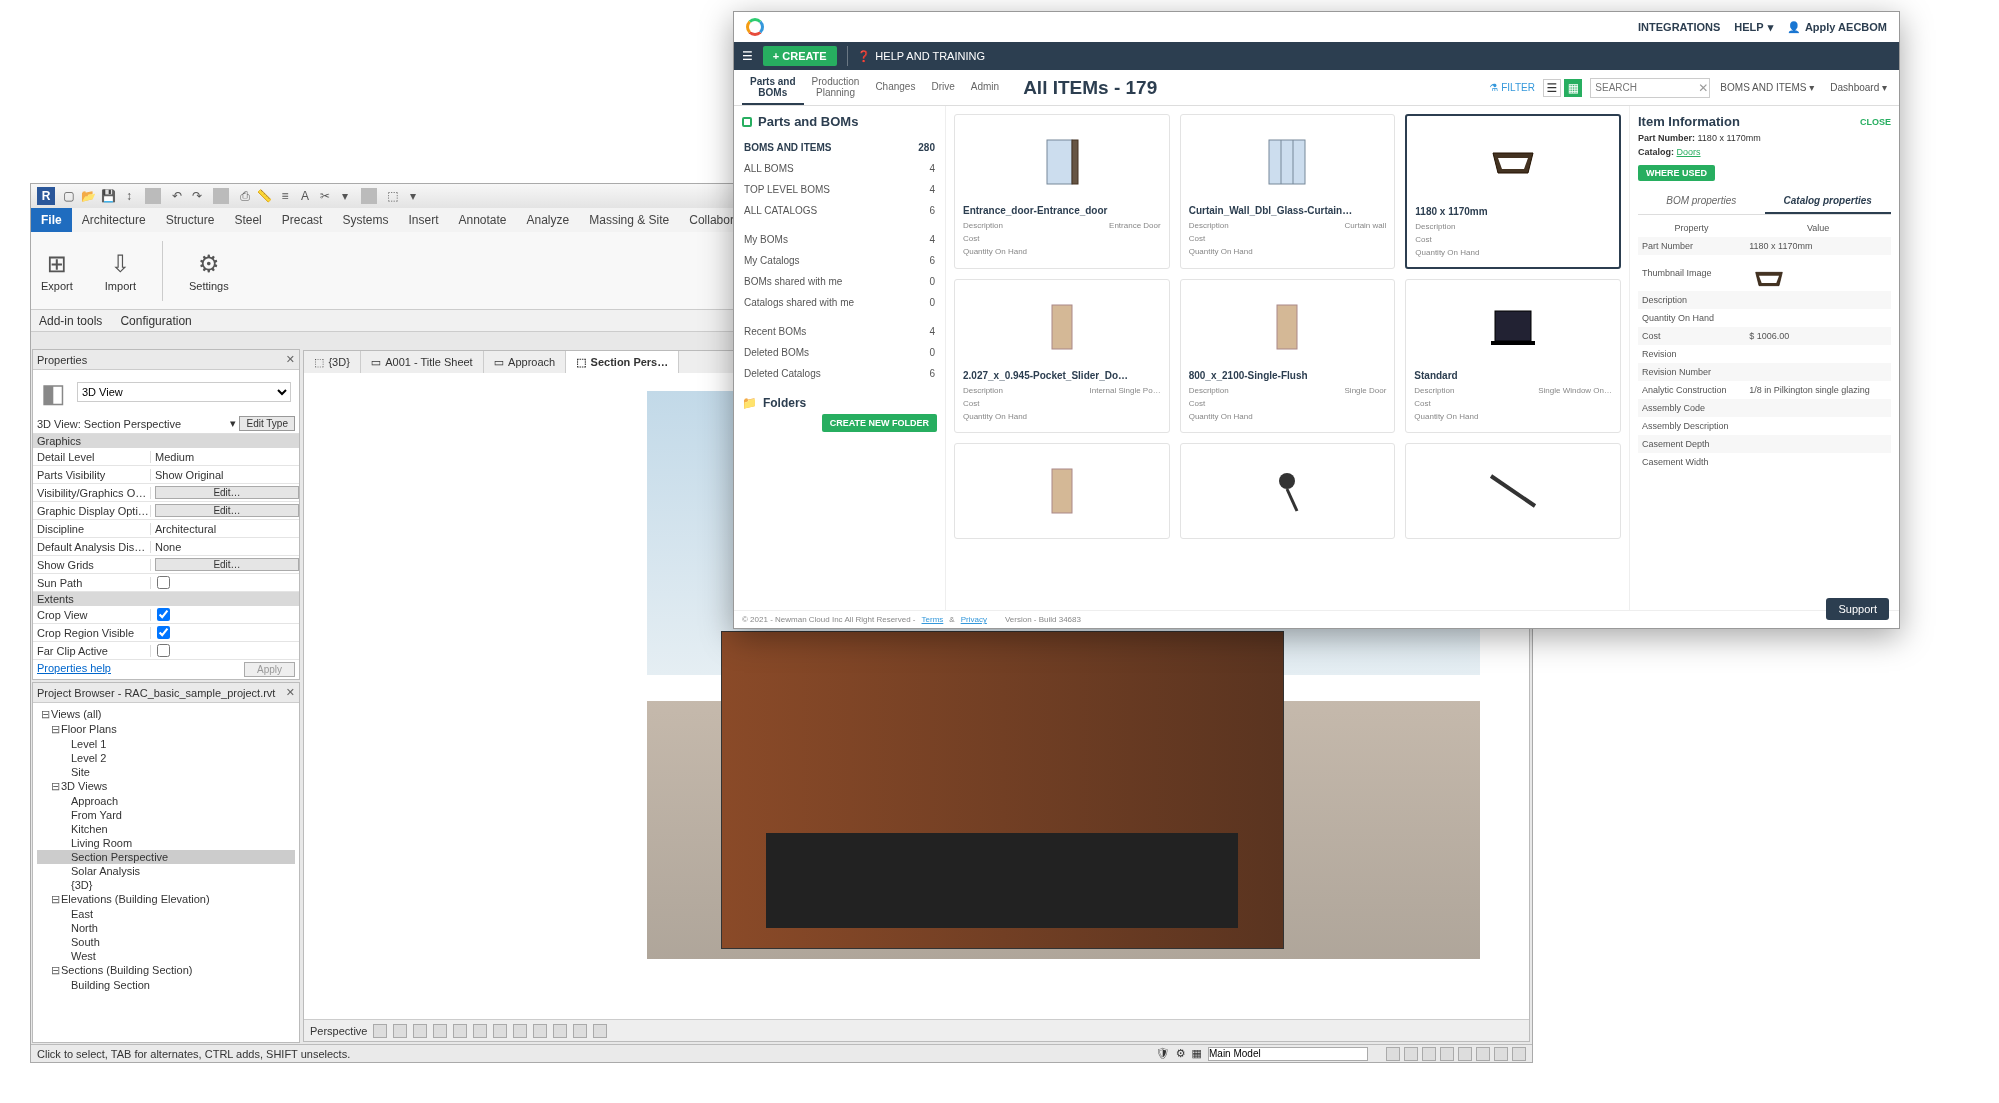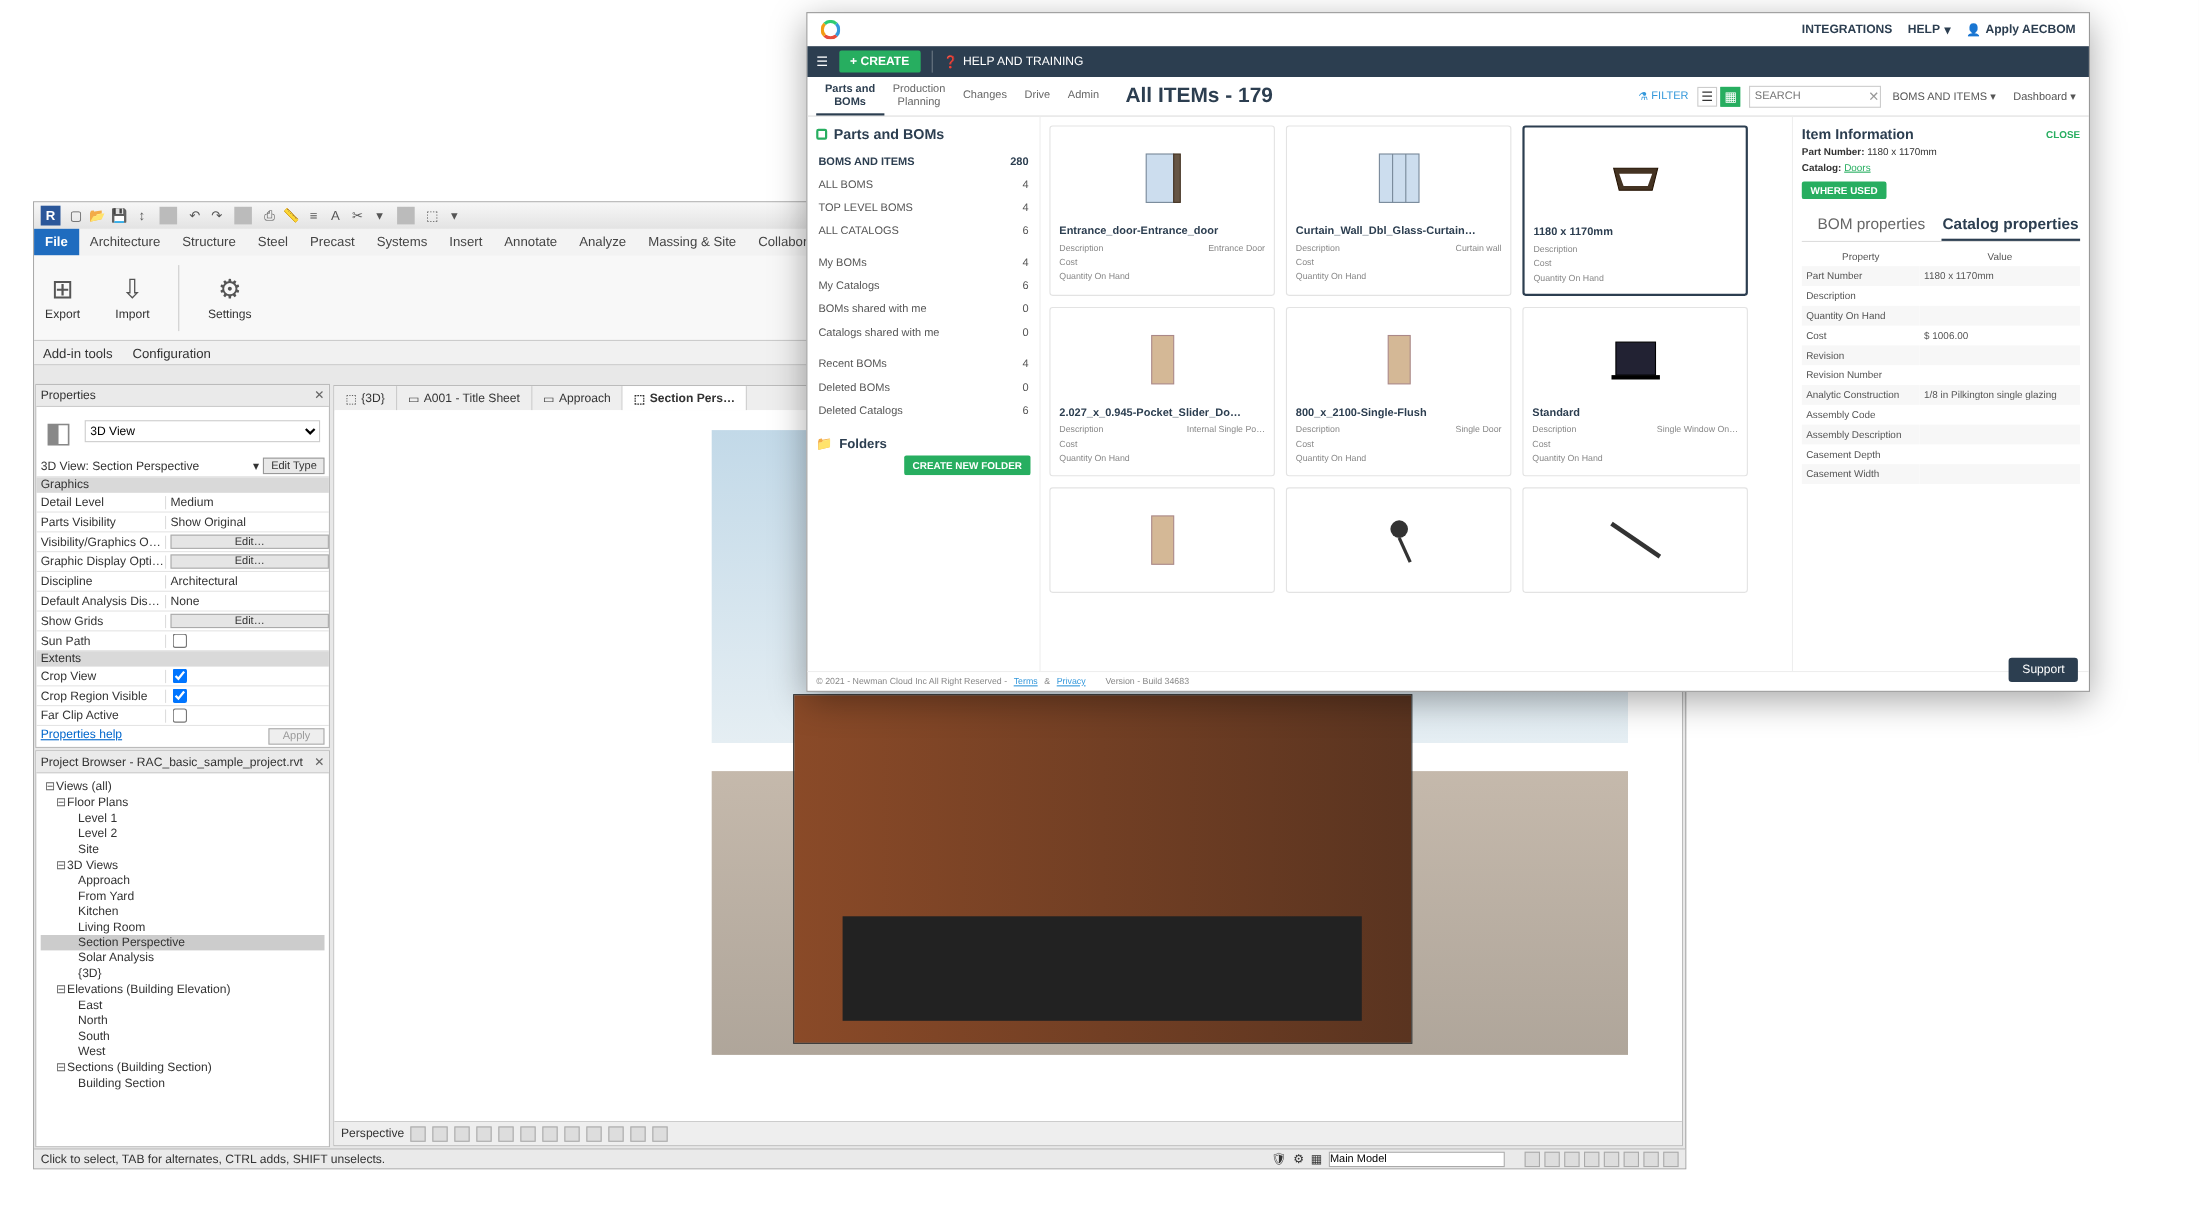--- a/index.html
+++ b/index.html
@@ -105,28 +105,28 @@
 .folders-h .fi { color: #27ae60; }
 
 .web-grid { flex: 1; padding: 8px; display: grid; grid-template-columns: repeat(3, 1fr); gap: 10px; overflow: auto; align-content: start; }
 .card { border: 1px solid #e3e3e3; border-radius: 3px; padding: 8px; display: flex; flex-direction: column; font-size: 9px; }
 .card.selected { border: 2px solid #2c3e50; }
 .card .thumb { height: 78px; display: flex; align-items: center; justify-content: center; }
 .card .thumb svg { width: 60px; height: 60px; }
 .card .name { font-weight: 700; color: #2c3e50; font-size: 10px; margin: 4px 0; white-space: nowrap; overflow: hidden; text-overflow: ellipsis; }
 .card .meta { display: flex; justify-content: space-between; color: #888; font-size: 8px; line-height: 1.6; }
 
-.web-info { width: 270px; border-left: 1px solid #eee; padding: 8px; overflow: auto; margin-left: 32px; }
+.web-info { width: 270px; border-left: 1px solid #eee; padding: 8px; overflow: auto; }
 .web-info .hdr { display: flex; justify-content: space-between; align-items: center; }
 .web-info h4 { font-size: 13px; font-weight: 700; color: #2c3e50; }
 .web-info .close { color: #27ae60; font-size: 9px; cursor: pointer; font-weight: 600; }
 .web-info .line { font-size: 9px; margin-top: 4px; }
 .web-info .line b { color: #333; }
 .where-used { background: #27ae60; color: #fff; font-size: 9px; font-weight: 700; padding: 3px 8px; border-radius: 2px; display: inline-block; margin-top: 8px; cursor: pointer; }
-.info-tabs { display: flex; border-bottom: 1px solid #ddd; margin-top: 8px; font-size: 14px; }
+.info-tabs { display: flex; border-bottom: 1px solid #ddd; margin-top: 8px; font-size: 10px; font-style: italic; }
 .info-tabs .it { flex: 1; text-align: center; padding: 6px 0; cursor: pointer; color: #666; }
 .info-tabs .it.active { border-bottom: 2px solid #2c3e50; color: #2c3e50; font-weight: 600; }
 .info-table { width: 100%; font-size: 9px; margin-top: 4px; border-collapse: collapse; }
 .info-table th { text-align: center; padding: 4px; font-weight: 400; color: #555; }
 .info-table td { padding: 4px; color: #555; }
 .info-table tr:nth-child(odd) td { background: #f7f7f7; }
 .info-thumb { width: 40px; height: 28px; }
 
 .web-footer { height: 18px; border-top: 1px solid #eee; font-size: 8px; color: #888; display: flex; align-items: center; padding: 0 8px; gap: 6px; }
 .web-footer a { color: #3498db; }
@@ -645,20 +645,29 @@
               <th>Property</th>
               <th>Value</th>
             </tr>
           </thead>
         <tbody id="info-rows">
             <tr>
               <td>Part Number</td>
               <td>1180 x 1170mm</td>
             </tr>
             <tr>
+              <td>Thumbnail Image</td>
+              <td>
+                <div class="info-thumb"><svg viewBox="0 0 60 60">
+                    <path d="M10 20 L50 20 L45 40 L15 40 Z" fill="#432" stroke="#210"></path>
+                    <path d="M15 25 L45 25 L41 36 L19 36 Z" fill="#fff"></path>
+                  </svg></div>
+              </td>
+            </tr>
+            <tr>
               <td>Description</td>
               <td></td>
             </tr>
             <tr>
               <td>Quantity On Hand</td>
               <td></td>
             </tr>
             <tr>
               <td>Cost</td>
               <td>$ 1006.00</td>

